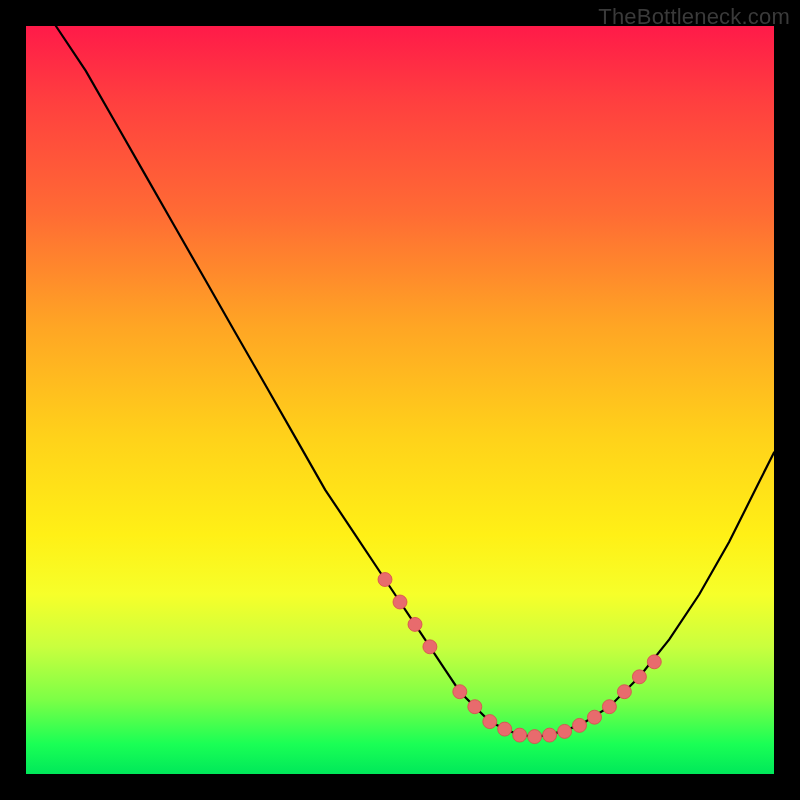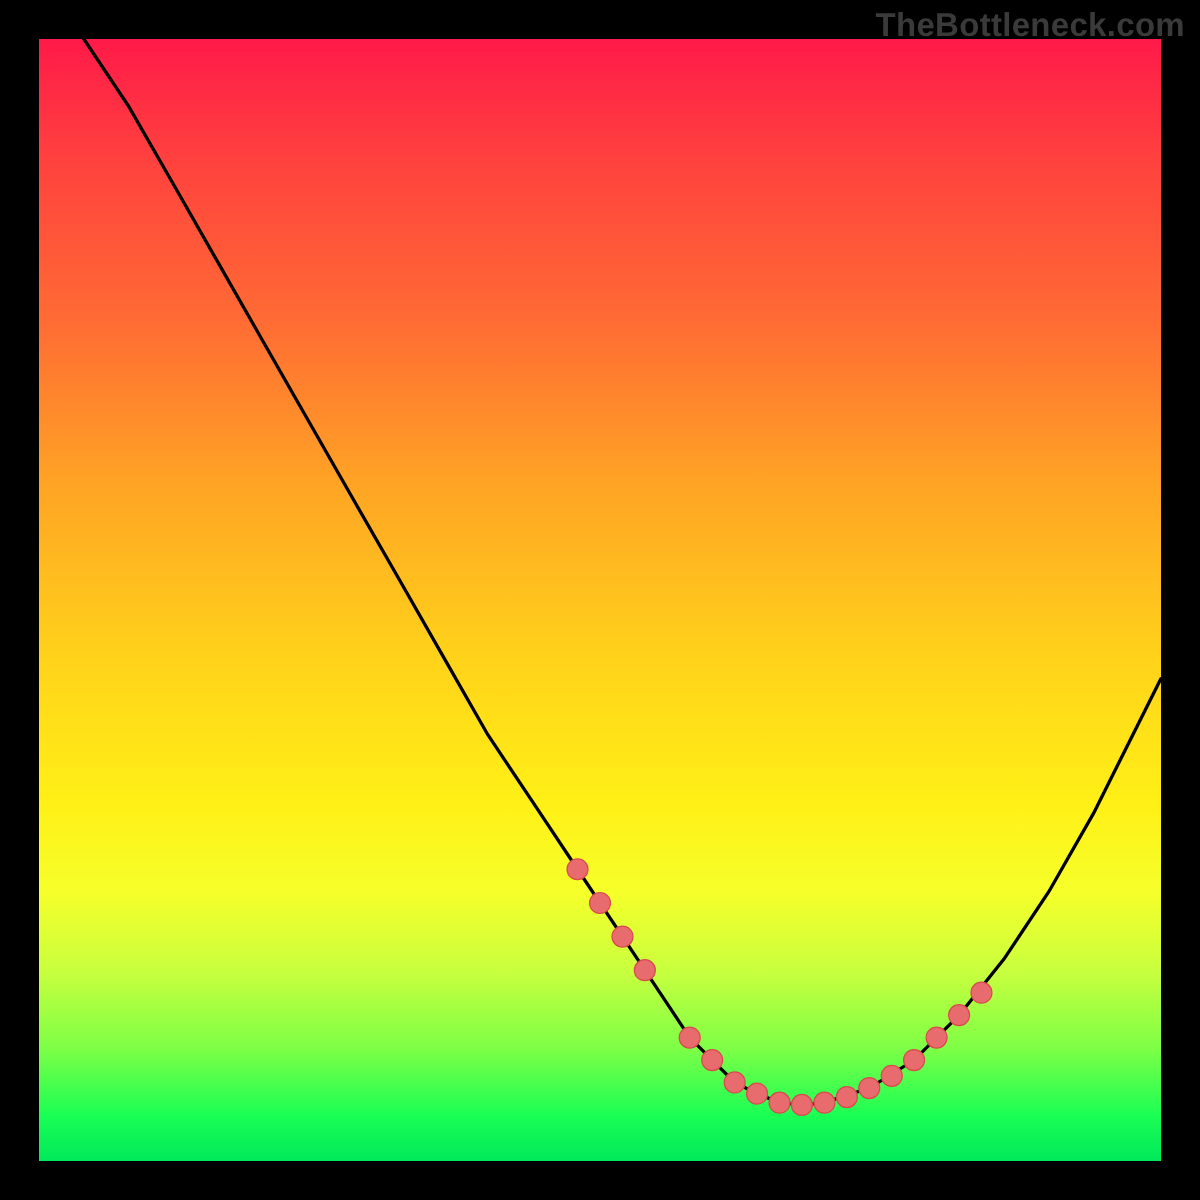--- a/index.html
+++ b/index.html
@@ -16,21 +16,21 @@
     width: 800px;
     height: 800px;
     background: #000;
   }
   .watermark {
     position: absolute;
     top: 4px;
     right: 10px;
     color: #3a3a3a;
     font-size: 22px;
-    font-weight: 700;
+    font-weight: 400;
     letter-spacing: 0.2px;
     user-select: none;
   }
   .plot-area {
     position: absolute;
     left: 26px;
     top: 26px;
     width: 748px;
     height: 748px;
     

